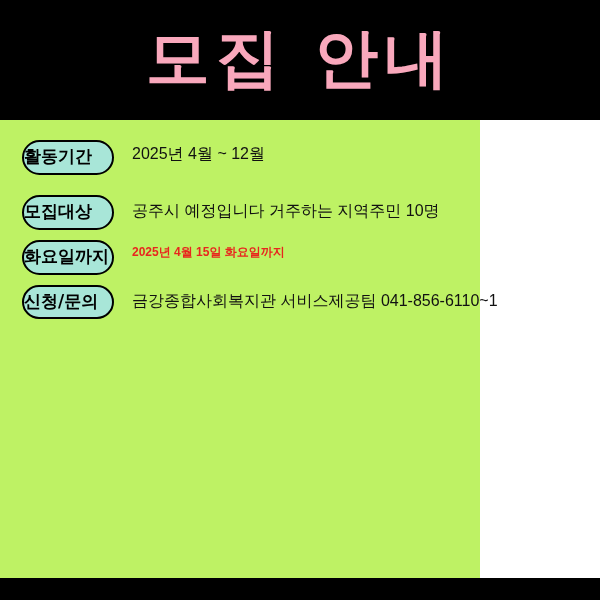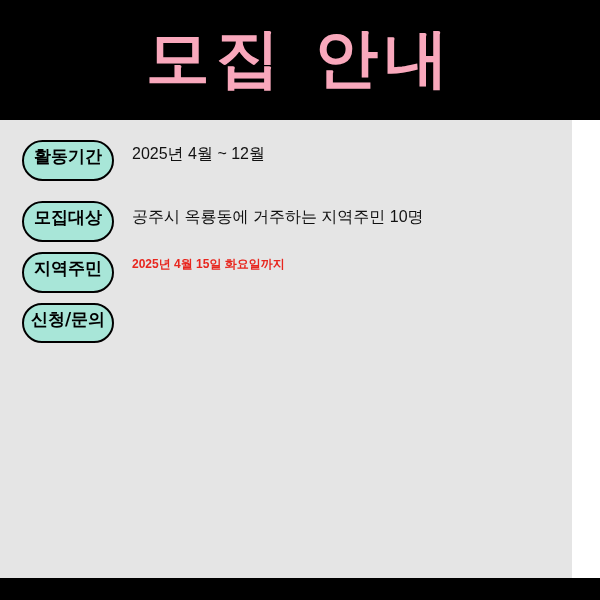--- a/index.html
+++ b/index.html
@@ -8,24 +8,24 @@
   }
   body {
     width: 600px;
     height: 600px;
     background: #ffffff;
     font-family: "Liberation Sans", sans-serif;
     overflow: hidden;
   }
   .poster {
     position: relative;
-    width: 572px;
+    width: 480px;
     height: 600px;
     box-sizing: border-box;
-    background: #e5e5e5;
+    background: #bef264;
   }
   
   .title-band {
     position: absolute;
     left: 0;
     top: 0;
     width: 600px;
     height: 120px;
     background: #000000;
     display: flex;
@@ -71,25 +71,24 @@
     padding: 0 18px 0 22px;
     margin-bottom: 10px;
   }
   .label {
     flex: 0 0 auto;
     width: 92px;
     box-sizing: border-box;
     background: #a8e6d8;
     border: 2px solid #000000;
     border-radius: 22px;
-    text-align: center;
     font-size: 17px;
     font-weight: bold;
     color: #000000;
-    padding: 6px 0 13px 0;
+    padding: 6px 0 7px 0;
     font-family: "DejaVu Sans", sans-serif;
     line-height: 1.05;
   }
   .value {
     flex: 1 1 auto;
     padding-left: 18px;
     padding-top: 4px;
     font-size: 16px;
     color: #111111;
     font-family: Liberation Sans, sans-serif;
@@ -140,28 +139,29 @@
     <div class="row row-activity">
       <div class="label">활동기간</div>
       <div class="value">2025년 4월 ~ 12월</div>
     </div>
 
     <div class="row row-content">
     </div>
 
     <div class="row row-target">
       <div class="label">모집대상</div>
-      <div class="value">공주시 옥룡동에 거주하는 지역주민 10명</div>
+      <div class="value">공주시 예정입니다 거주하는 지역주민 10명</div>
     </div>
 
     <div class="row row-period2">
-      <div class="label">지역주민</div>
+      <div class="label">화요일까지</div>
       <div class="value highlight-red">2025년 4월 15일 화요일까지</div>
     </div>
 
     <div class="row row-apply">
       <div class="label">신청/문의</div>
+      <div class="value">금강종합사회복지관 서비스제공팀 041-856-6110~1</div>
     </div>
 
   </div>
 
   <div class="bottom-band"></div>
 </div>
 
 </body></html>

